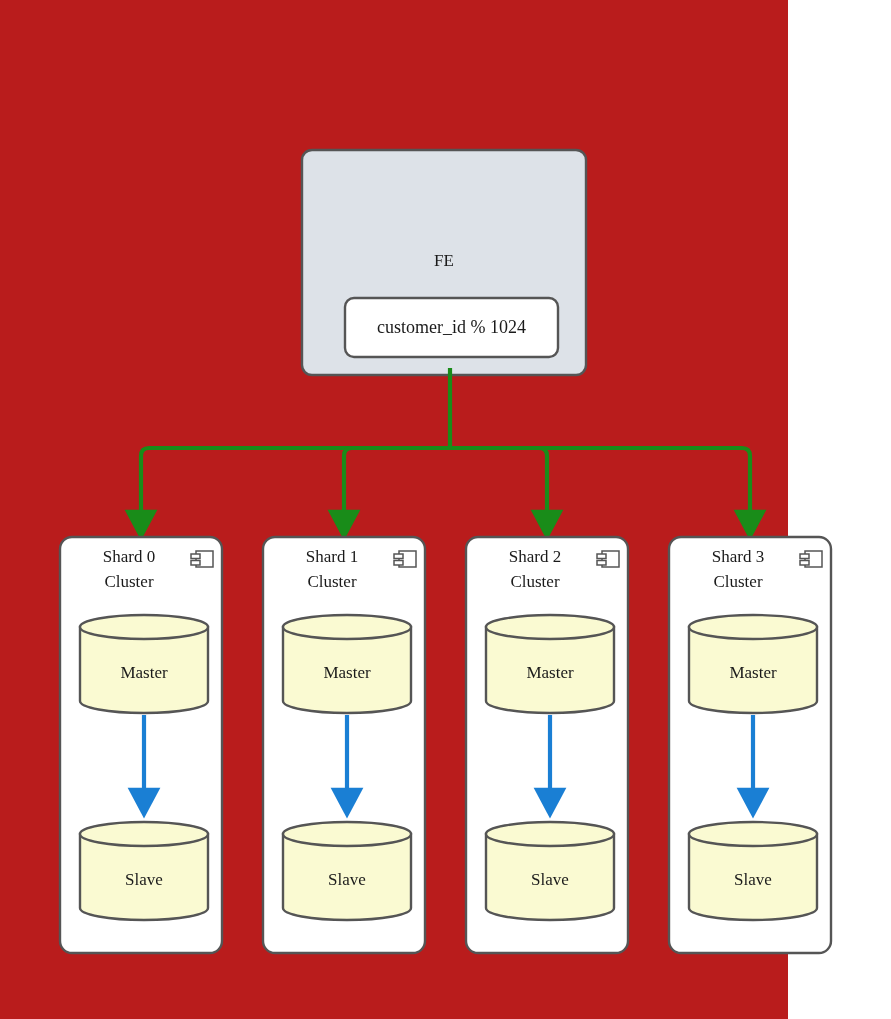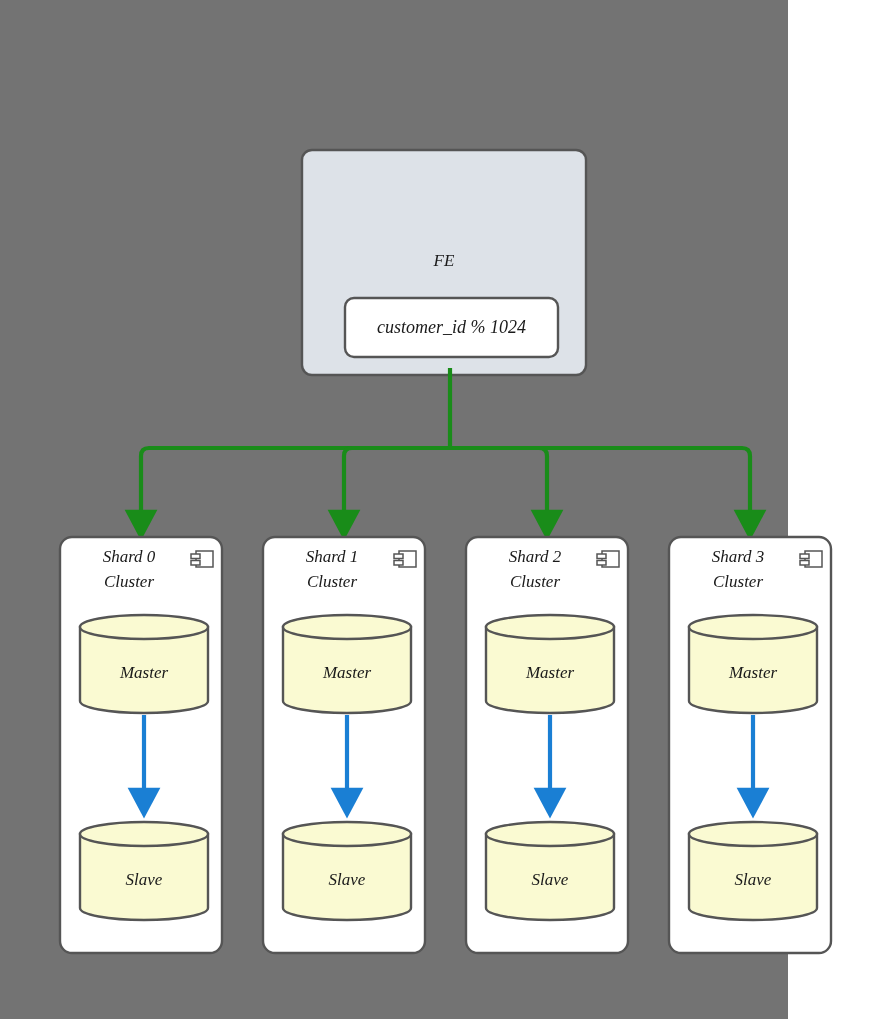--- a/index.html
+++ b/index.html
@@ -10,22 +10,21 @@
   body {
     width: 891px;
     height: 1019px;
     overflow: hidden;
     font-family: "Liberation Serif", "DejaVu Serif", serif;
   }
   #diagram-root {
     position: relative;
     width: 788px;
     height: 1019px;
-    background: #737373;
-    font-style: italic;
+    background: #b91c1c;
   }
   svg#diagram-svg {
     display: block;
     width: 891px;
     height: 1019px;
   }
   .fe-label {
     font-family: "Liberation Serif", "DejaVu Serif", serif;
     font-size: 17px;
     fill: #1a1a1a;

